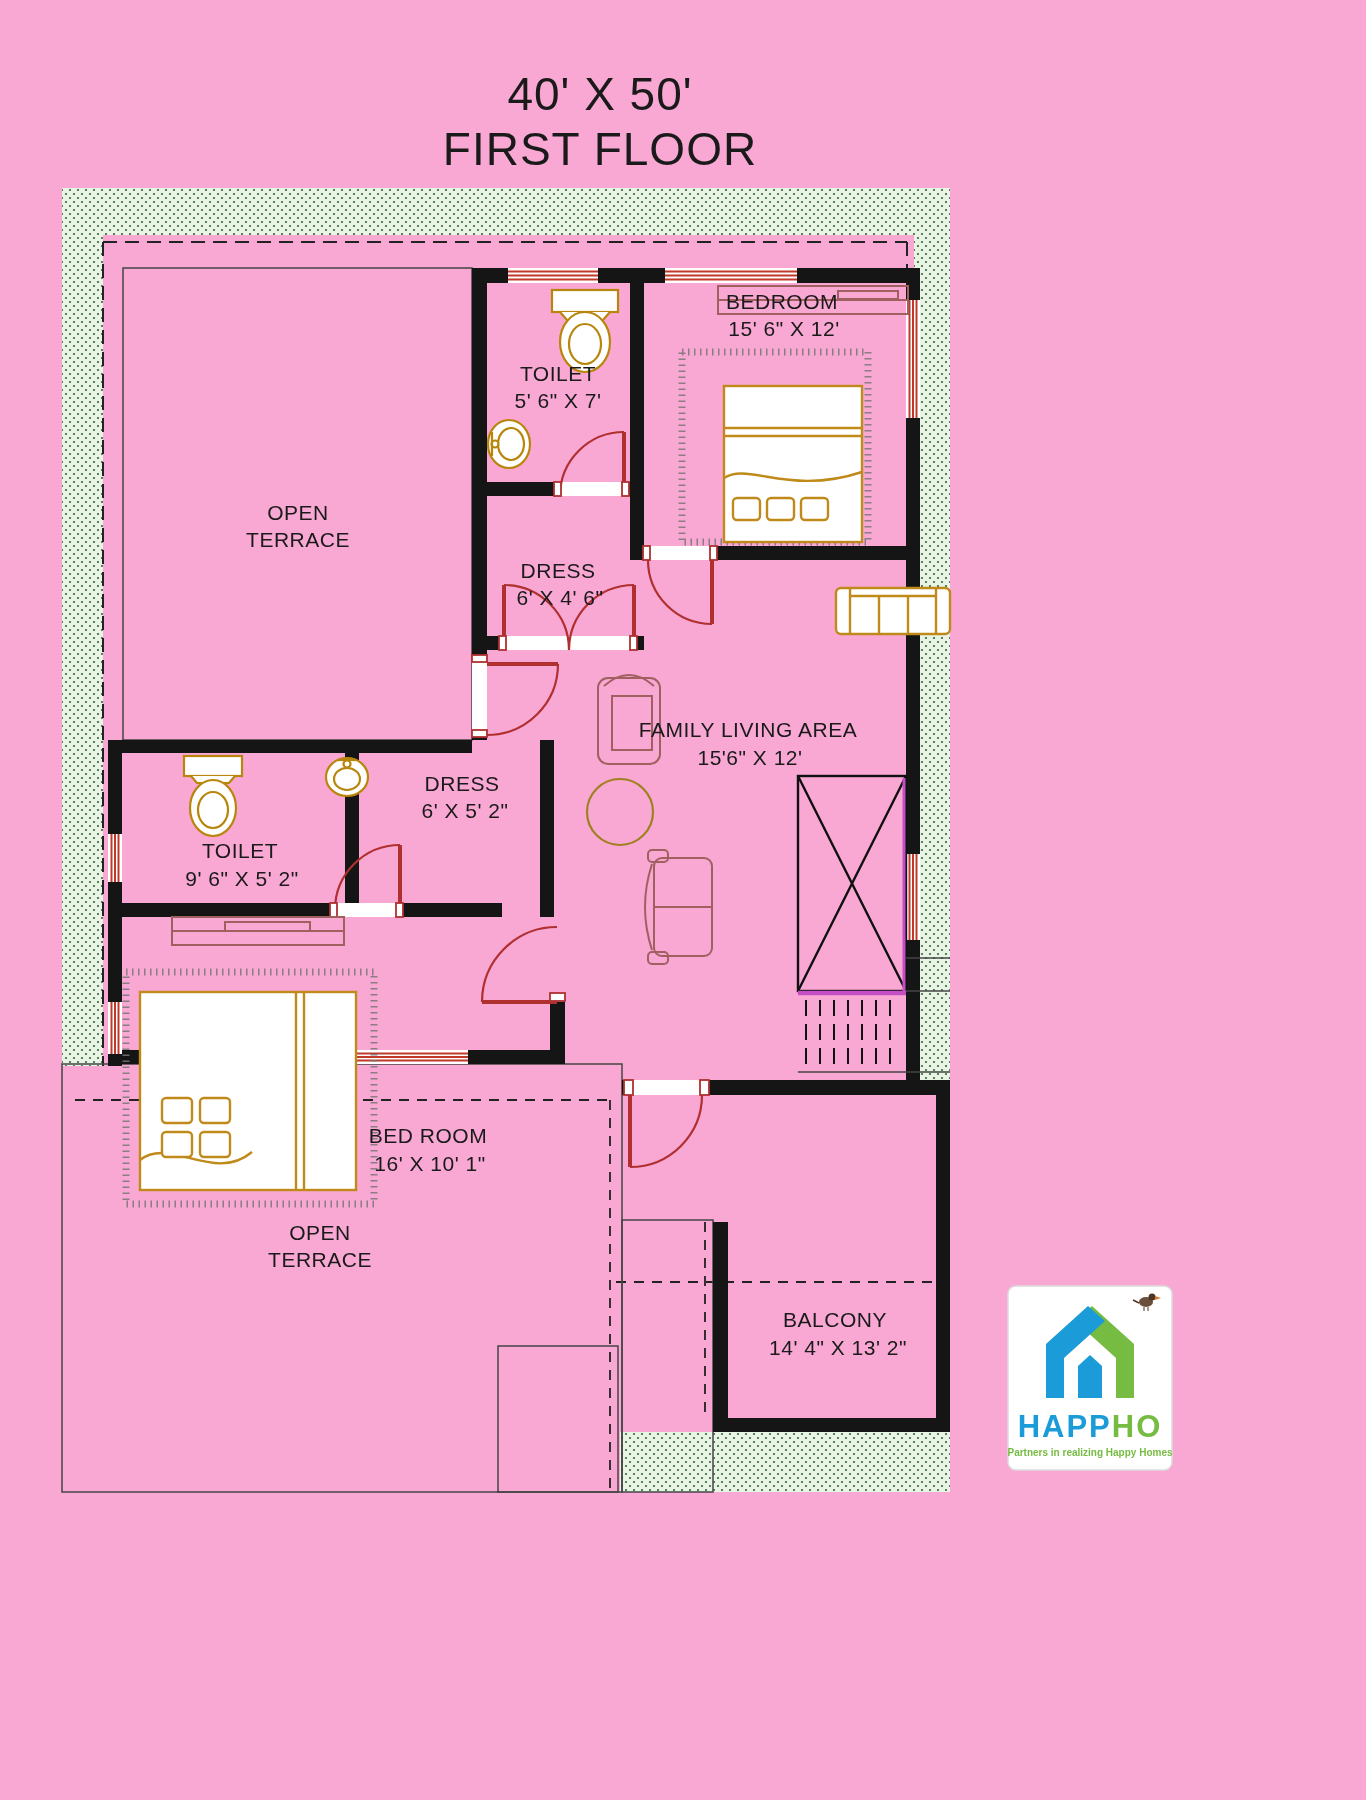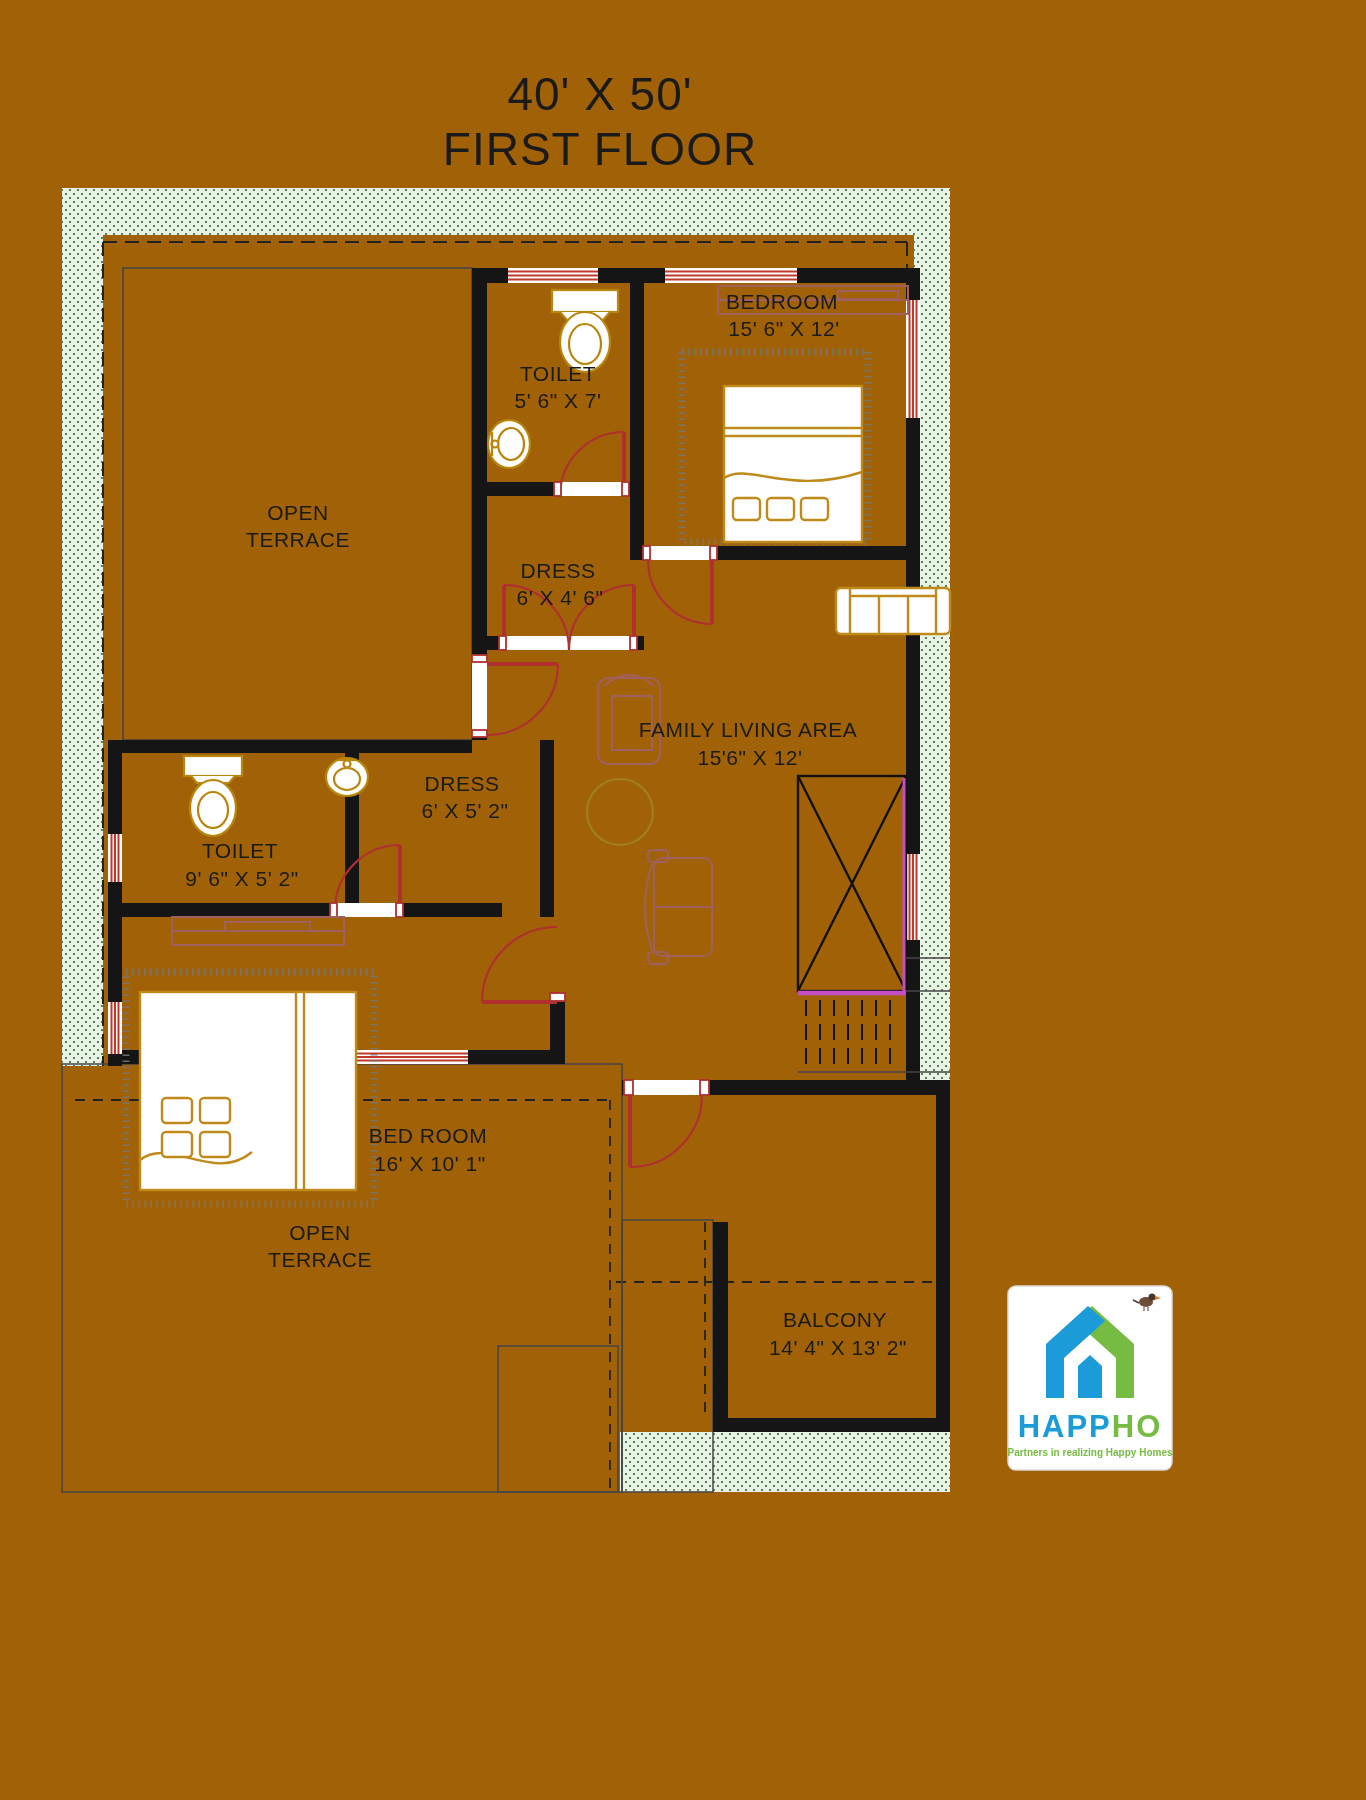--- a/index.html
+++ b/index.html
@@ -1,16 +1,16 @@
 <!DOCTYPE html>
 <html><head>
 <meta charset="utf-8">
 <style>
   html,body{margin:0;padding:0;background:#ffffff;}
-  .page{position:relative;width:1366px;height:1800px;background:#a16207;overflow:hidden;
+  .page{position:relative;width:1366px;height:1800px;background:#f9a8d4;overflow:hidden;
         font-family:"Liberation Sans",sans-serif;}
   svg{display:block;}
   text{font-family:"Liberation Sans",sans-serif;fill:#1a1a1a;}
   .title-txt{font-size:46px;letter-spacing:1px;text-anchor:middle;}
   .lbl{font-size:21px;letter-spacing:.5px;text-anchor:middle;}
   .brand-txt{font-size:31px;font-weight:bold;letter-spacing:2px;text-anchor:middle;}
   .tagline-txt{font-size:10px;font-weight:bold;text-anchor:middle;fill:#76bc43;}
   .wall{fill:#151515;}
   .opening{fill:#ffffff;}
   .door{stroke:#b03030;stroke-width:2.2;fill:none;}

